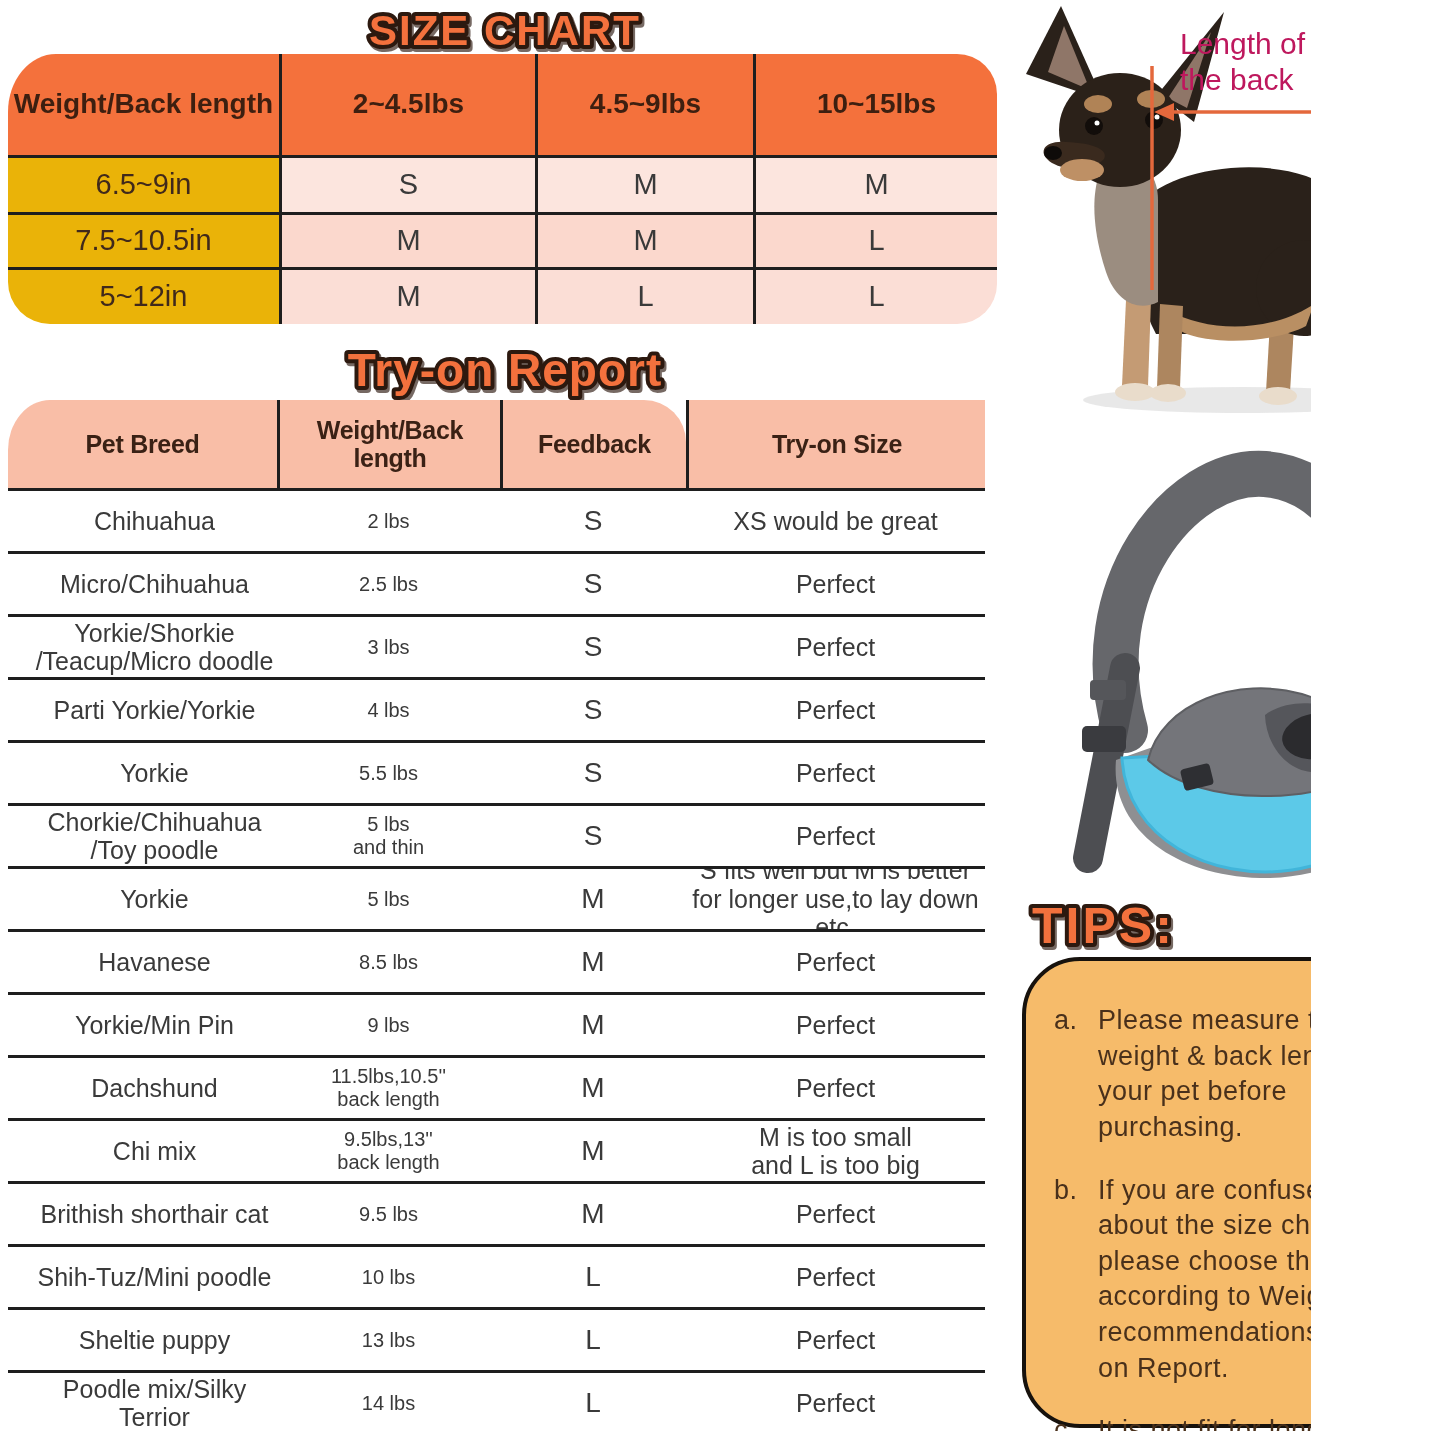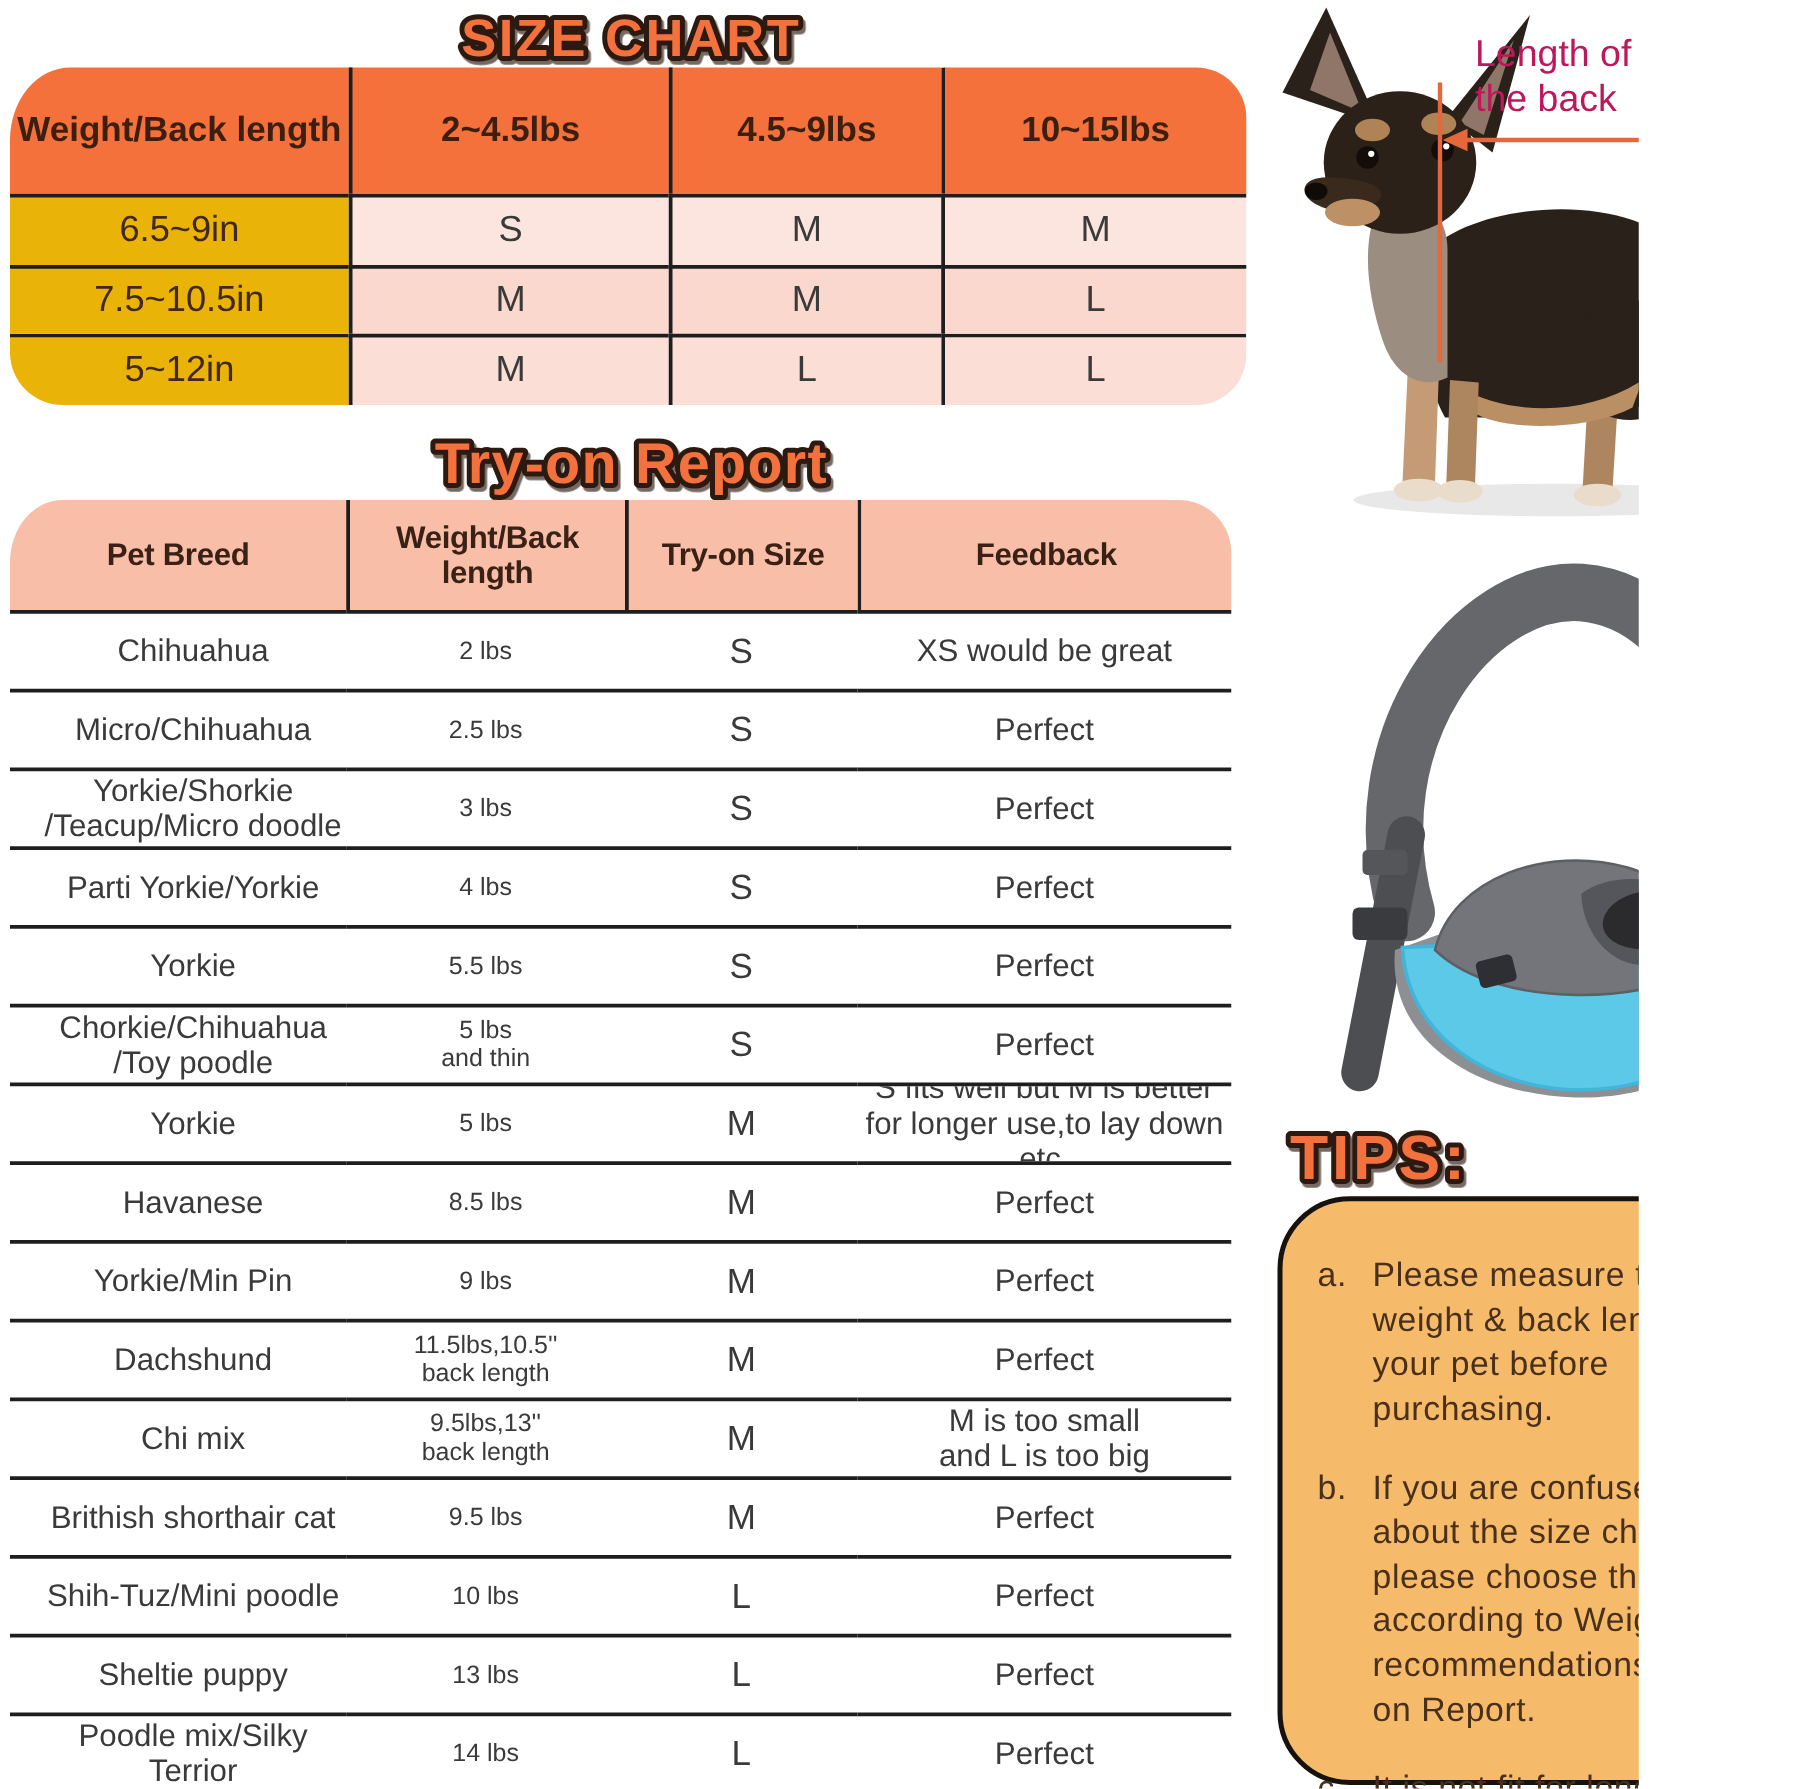--- a/index.html
+++ b/index.html
@@ -89,22 +89,22 @@
     <div class="sc-cell sc-r3 v bt br">L</div>
   </div>
 
   <svg class="bubble-svg" style="left:315px;top:340px;width:380px;height:60px" viewBox="0 0 380 60">
     <text class="bubble-text" x="190" y="46" text-anchor="middle" style="font-size:46px;letter-spacing:1px;stroke-width:8px;">Try-on Report</text>
   </svg>
 
   <div class="tryon-table">
     <div class="tr-h tl">Pet Breed</div>
     <div class="tr-h hv">Weight/Back length</div>
+    <div class="tr-h hv tr">Feedback</div>
     <div class="tr-h hv">Try-on Size</div>
-    <div class="tr-h hv tr">Feedback</div>
 
     <div class="b1 bt row-odd">Chihuahua</div>
     <div class="b2 bt row-odd">2 lbs</div>
     <div class="b3 bt row-odd">S</div>
     <div class="b4 bt row-odd">XS would be great</div>
 
     <div class="b1 bt row-even">Micro/Chihuahua</div>
     <div class="b2 bt row-even">2.5 lbs</div>
     <div class="b3 bt row-even">S</div>
     <div class="b4 bt row-even">Perfect</div>

